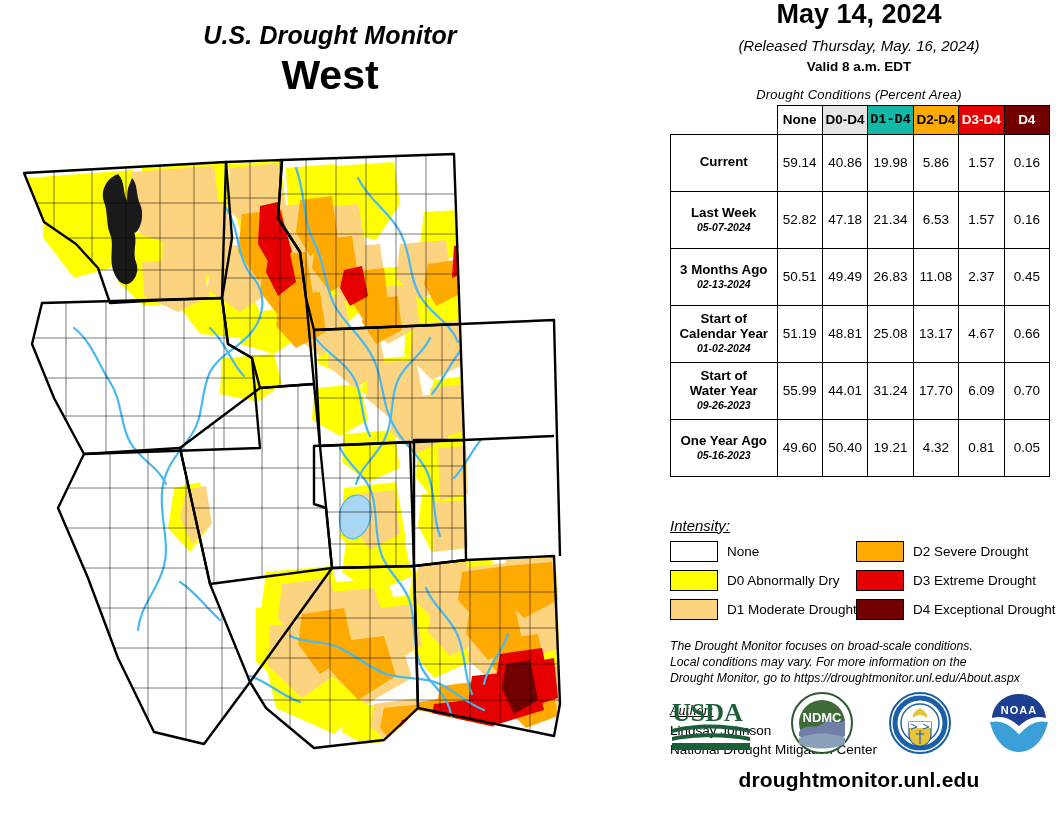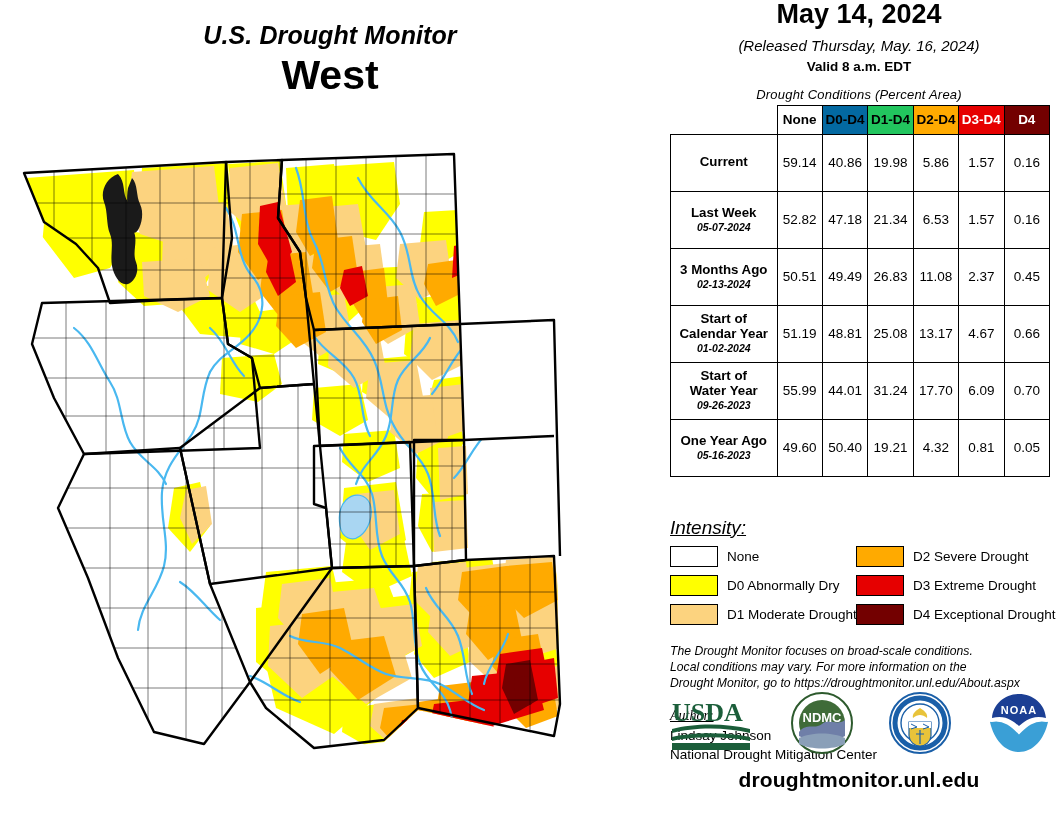--- a/index.html
+++ b/index.html
@@ -25,29 +25,29 @@
   .tbl-caption{text-align:center;font-size:13px;font-style:italic;margin-top:13px;margin-bottom:3px;letter-spacing:.2px;}
 
   table.cond{border-collapse:collapse;margin-left:8px;width:380px;table-layout:fixed;}
   table.cond td,table.cond th{border:1.6px solid #000;text-align:center;vertical-align:middle;font-size:13.5px;padding:0;}
   table.cond .corner{border:none;width:106px;}
   table.cond thead th{height:28px;font-weight:bold;font-size:13.5px;}
   table.cond tbody td{height:44px;}
   table.cond tbody td.rowlab{font-weight:bold;font-size:13.3px;line-height:1.12;padding:6px 4px;}
   .rowlab .sub{display:block;font-size:10.5px;font-style:italic;font-weight:bold;margin-top:1px;}
   .hdr-none{background:#fff;color:#000;font-weight:normal;}
-  .hdr-d0{background:#0369a1;color:#000;}
-  .hdr-d1{background:#22c55e;color:#000;}
+  .hdr-d0{background:#e5e5e5;color:#000;}
+  .hdr-d1{background:#14b8a6;color:#000;font-family:Liberation Mono, monospace;}
   .hdr-d2{background:#FFAA00;color:#000;}
   .hdr-d3{background:#E60000;color:#fff;}
   .hdr-d4{background:#730000;color:#fff;}
 
   
   .legend{margin-top:16px;margin-left:8px;width:380px;}
-  .legend-title{font-size:19px;font-style:italic;font-weight:normal;text-decoration:underline;margin-bottom:7px;margin-top:40px;}
+  .legend-title{font-size:15px;font-style:italic;font-weight:normal;text-decoration:underline;margin-bottom:7px;margin-top:40px;}
   .legend-grid{display:grid;grid-template-columns:186px 194px;row-gap:8px;}
   .lg-item{display:flex;align-items:center;}
   .sw{width:46px;height:19px;border:1.4px solid #000;flex:0 0 auto;}
   .lg-lab{font-size:13.5px;margin-left:9px;white-space:nowrap;}
 
   .note{margin-top:18px;margin-left:8px;width:380px;font-size:12.2px;font-style:italic;line-height:1.33;}
   .author-wrap{margin-top:17px;margin-left:8px;}
   .author-title{font-size:14px;font-style:italic;text-decoration:underline;font-family:Liberation Serif, serif;}
   .author-line{font-size:13.5px;margin-top:4px;}
 

